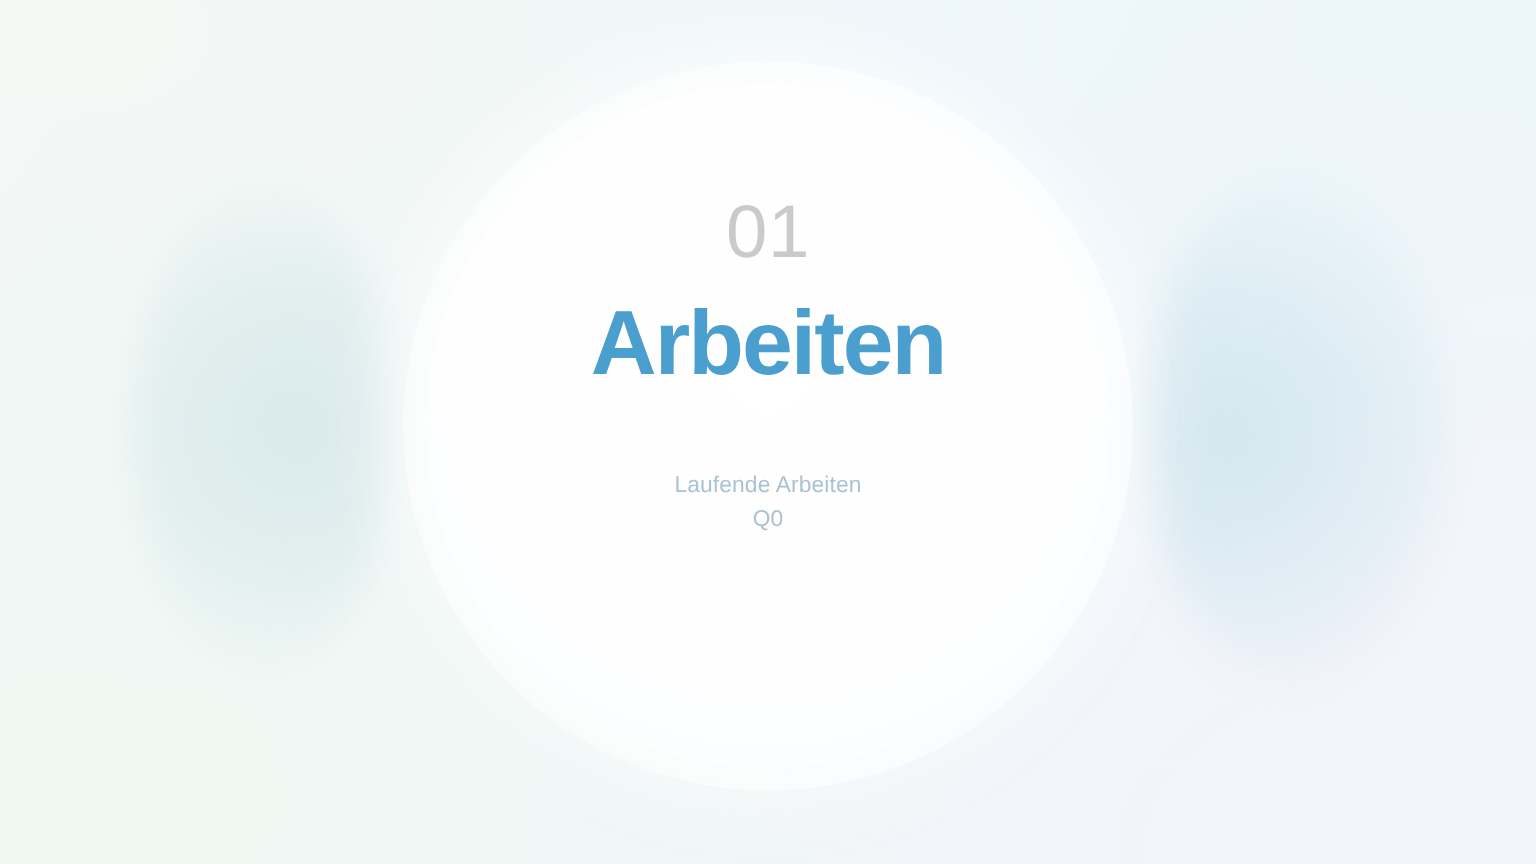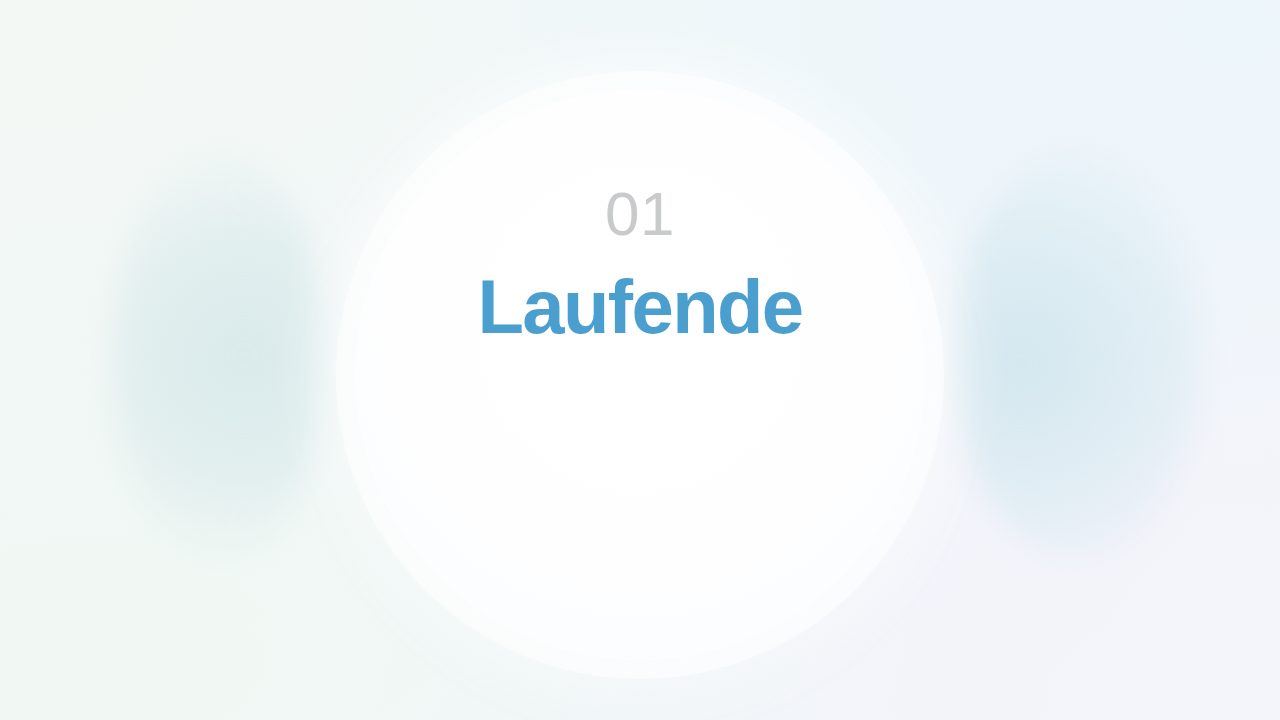--- a/index.html
+++ b/index.html
@@ -59,21 +59,21 @@
                 rgba(203, 228, 235, 0.40) 50%,
                 rgba(215, 233, 238, 0.12) 82%,
                 rgba(222, 238, 242, 0) 100%);
     filter: blur(14px);
   }
 
   
   #hero-circle {
     position: absolute;
     left: 50%;
-    top: 375px;
+    top: 355px;
     transform: translate(-50%, -50%);
     width: 572px;
     height: 572px;
     border-radius: 50%;
     background: radial-gradient(circle at 50% 42%,
                 #ffffff 0%,
                 #fefeff 55%,
                 #fbfdfe 80%,
                 #f9fcfd 100%);
     box-shadow:
@@ -141,20 +141,24 @@
 
   <div class="deco-circle" id="deco-left"></div>
   <div class="deco-circle" id="deco-right"></div>
 
   <div id="hero-circle">
     <div id="circle-inner">
 
       <div id="step-number">01</div>
 
       <h1 id="title-block">
-        <span class="title-line" id="title-line-1">Laufende</span>
+        <span class="title-line" id="title-line-1">Arbeiten</span>
       </h1>
 
+      <div id="subtitle-block">
+        <span class="subtitle-line">Laufende Arbeiten</span>
+        <span class="subtitle-line">Q0</span>
+      </div>
 
     </div>
   </div>
 
 </div>
 
 </body></html>

